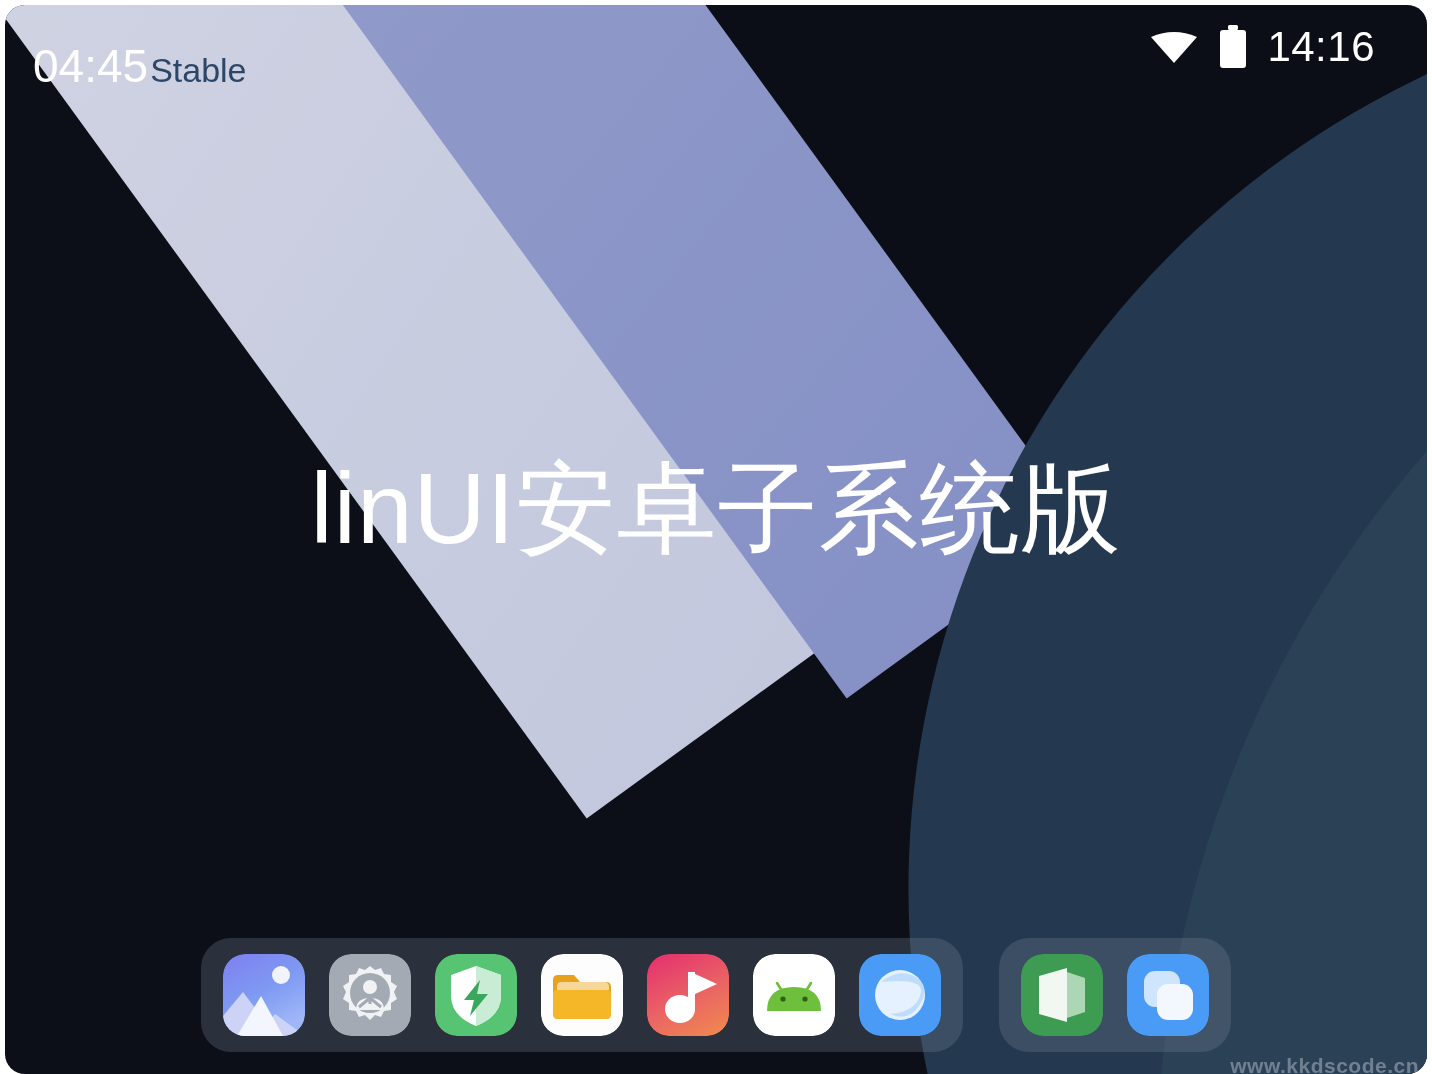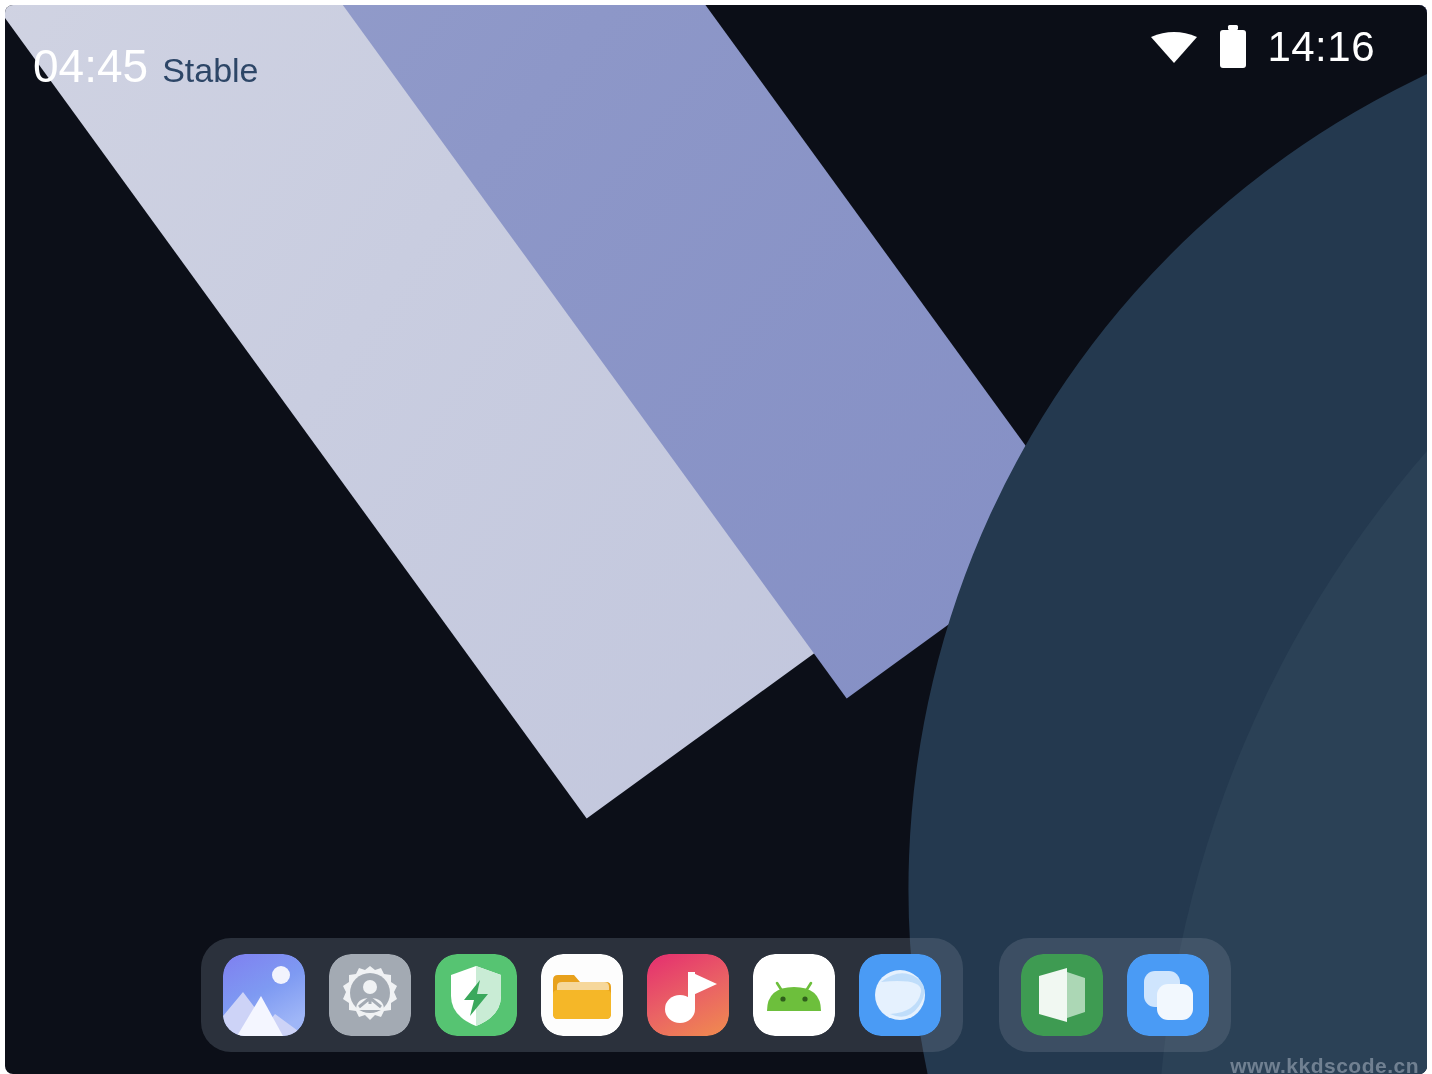--- a/index.html
+++ b/index.html
@@ -8,21 +8,21 @@
     background:#ffffff;
     font-family:"Liberation Sans", sans-serif;
     overflow:hidden;
   }
 
   
   #screen {
     position:absolute;
     left:5px; top:5px;
     width:1422px; height:1069px;
-    border-radius:8px;
+    border-radius:20px;
     overflow:hidden;
     background:#0c0f18;
     padding-left:28px;
   }
 
   
   .wall { position:absolute; inset:0; }
 
   .band-lavender {
     position:absolute;
@@ -82,21 +82,21 @@
     display:flex; align-items:baseline;
     margin:38px 0 0 28px;
     line-height:1;
   }
   #uptime-value {
     font-size:46px; font-weight:400;
     color:#ffffff; letter-spacing:0px;
   }
   #channel-label {
     font-size:34px; font-weight:400;
-    color:#2d4667; margin-left:14px;
+    color:#2d4667; margin-left:2px;
   }
 
   #status-right {
     display:flex; align-items:center; gap:20px;
     margin:20px 52px 0 0;
     text-align:right;
   }
   .wifi-icon { width:50px; height:34px; display:block; }
   .battery-icon { width:28px; height:44px; display:block; }
   #clock {
@@ -187,20 +187,21 @@
         <svg class="battery-icon" viewBox="0 0 28 44">
           <rect x="9" y="0" width="10" height="5" rx="1.5" fill="#ffffff"></rect>
           <rect x="1" y="5" width="26" height="38" rx="3" fill="#ffffff"></rect>
         </svg>
       </span>
       <span id="clock">14:16</span>
     </div>
 
   </div>
 
+  <div id="center-title">linUI安卓子系统版</div>
 
   <div id="dock">
 
     <div class="dock-group">
 
       <div class="app-icon" title="Gallery">
         <svg viewBox="0 0 82 82">
           <defs>
             <linearGradient id="gGal" x1="0" y1="0" x2="0.55" y2="1">
               <stop offset="0%" stop-color="#7f7ff0"></stop>

